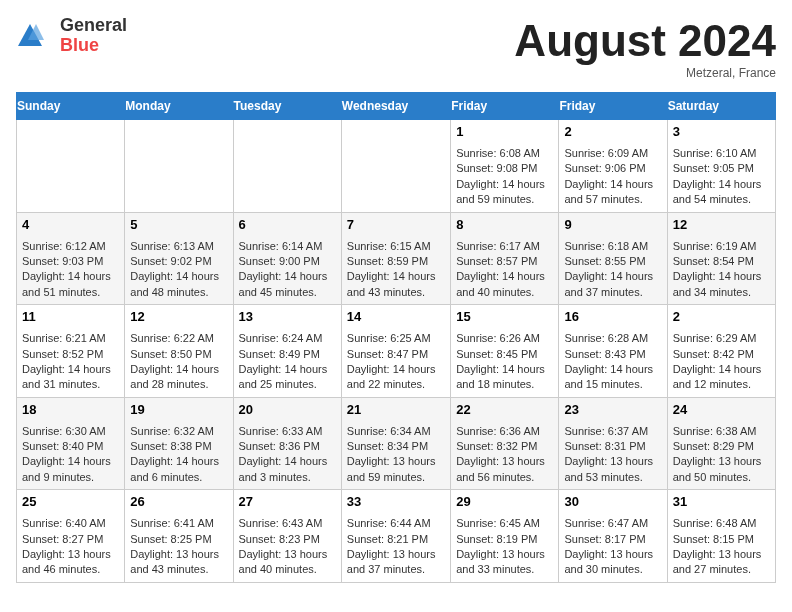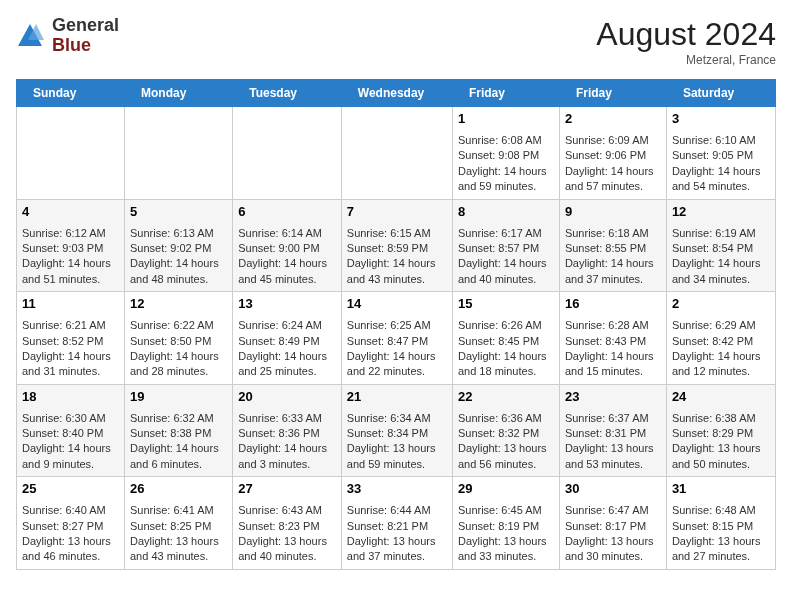--- a/index.html
+++ b/index.html
@@ -12,54 +12,54 @@
     }
     .header {
       display: flex;
       justify-content: space-between;
       align-items: flex-start;
       margin-bottom: 12px;
     }
     .logo {
       display: flex;
       align-items: center;
-      gap: 8px;
+      gap: 16px;
     }
     .logo-text {
       font-size: 18px;
       font-weight: bold;
       line-height: 1.1;
     }
     .logo-general { color: #333; }
-    .logo-blue { color: #7f1d1d; text-align: center; }
+    .logo-blue { color: #ef4444; text-align: center; }
     .logo-icon {
       width: 28px;
       height: 28px;
     }
     .title-block {
       text-align: right;
     }
     .month-year {
-      font-size: 32px;
-      font-weight: normal;
+      font-size: 44px;
+      font-weight: bold;
       color: #222;
     }
     .location {
       font-size: 12px;
       color: #555;
     }
     table {
       width: 100%;
       border-collapse: collapse;
       font-size: 11px;
     }
     th {
       background-color: #2a7dc9;
       color: #fff;
-      padding: 6px 16px;
+      padding: 6px 0;
       text-align: left;
       font-size: 12px;
       font-weight: bold;
       border: 1px solid #2a7dc9;
     }
     td {
       border: 1px solid #ccc;
       padding: 4px 5px;
       vertical-align: top;
       height: 80px;

